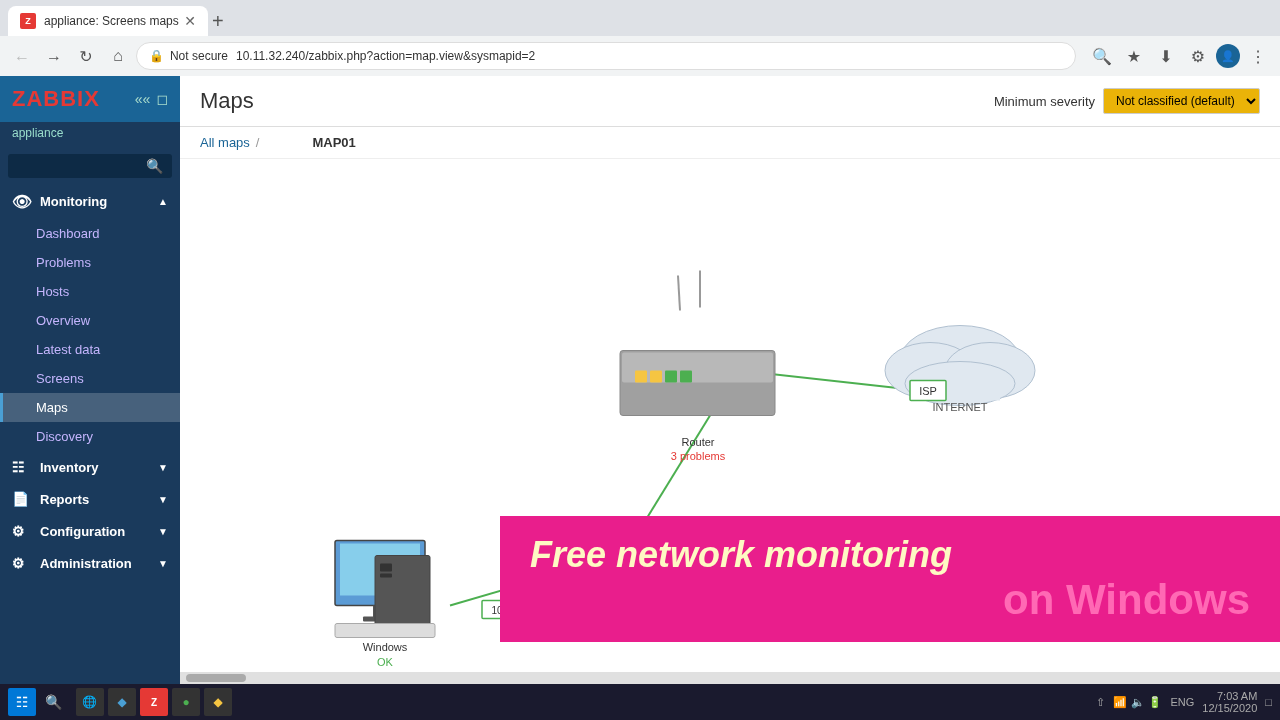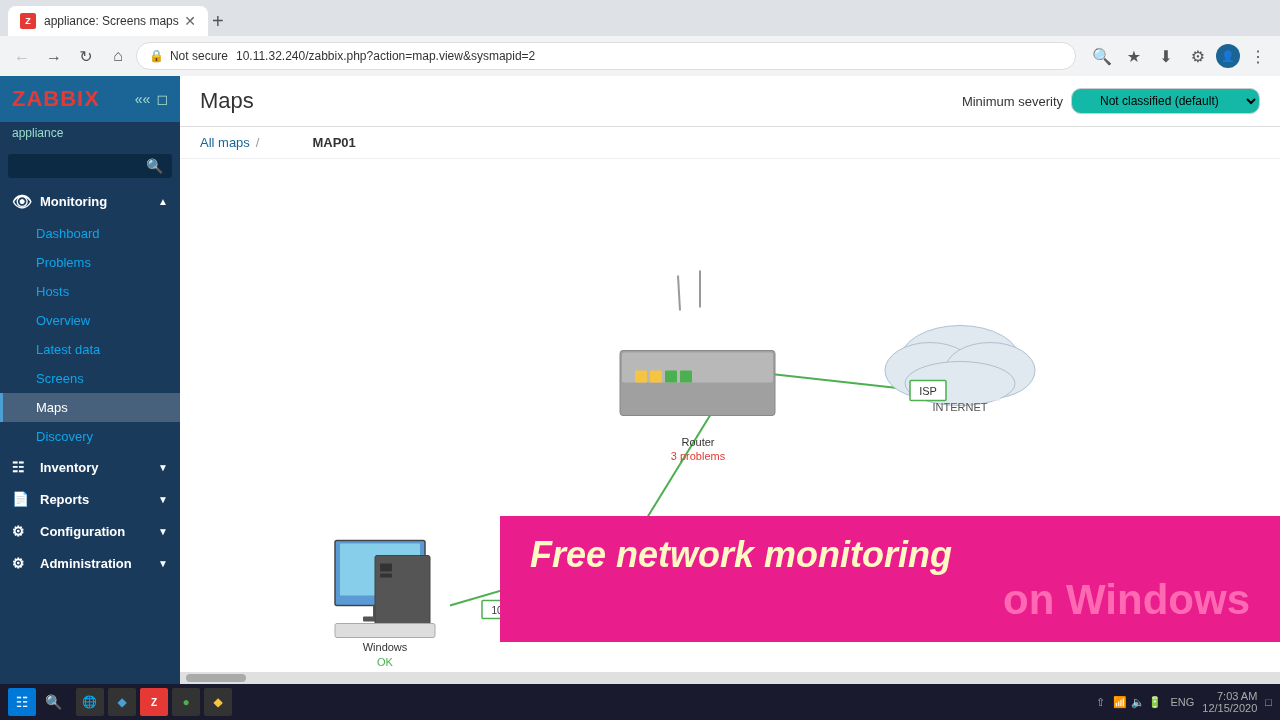--- a/index.html
+++ b/index.html
@@ -28,29 +28,29 @@
     .sidebar-logo { background: #1a6496; padding: 10px 12px; display: flex; align-items: center; justify-content: space-between; }
     .zabbix-logo { font-size: 22px; font-weight: bold; color: white; letter-spacing: 1px; }
     .zabbix-logo span { color: #e53935; }
     .sidebar-logo-icons { display: flex; gap: 6px; }
     .sidebar-logo-icon { color: #adc; font-size: 14px; cursor: pointer; }
     .sidebar-appliance { padding: 4px 12px 8px; font-size: 12px; color: #9dc; }
     .search-bar { margin: 6px 8px; background: #0d2a45; border-radius: 3px; display: flex; align-items: center; padding: 4px 8px; }
     .search-bar input { background: transparent; border: none; outline: none; color: white; font-size: 12px; flex: 1; width: 100%; }
     .search-icon { color: #9dc; font-size: 14px; cursor: pointer; }
     .nav-section-header { display: flex; align-items: center; padding: 8px 12px; cursor: pointer; color: white; font-size: 13px; font-weight: bold; }
-    .nav-sub-item { padding: 7px 12px 7px 36px; cursor: pointer; color: #0ea5e9; font-size: 13px; display: flex; align-items: center; }
+    .nav-sub-item { padding: 7px 12px 7px 36px; cursor: pointer; color: #c4b5fd; font-size: 13px; display: flex; align-items: center; }
     .nav-sub-item.active { background: rgba(255,255,255,0.2); color: white; border-left: 3px solid #4a9fd4; padding-left: 33px; }
 
     
     .main-content { flex: 1; background: #f9f9f9; display: flex; flex-direction: column; overflow: hidden; }
     .top-bar { background: white; padding: 12px 20px; display: flex; align-items: center; justify-content: space-between; border-bottom: 1px solid #ddd; }
     .page-title { font-size: 22px; font-weight: normal; color: #333; }
     .severity-control { display: flex; align-items: center; gap: 8px; font-size: 13px; color: #333; }
-    .severity-select { border: 1px solid #ccc; padding: 4px 24px; font-size: 12px; border-radius: 10px; background: #14b8a6; }
+    .severity-select { border: 1px solid #ccc; padding: 4px 8px; font-size: 12px; border-radius: 2px; background: #eab308; }
 
     .breadcrumb { padding: 8px 20px; font-size: 13px; color: #555; display: flex; align-items: center; gap: 6px; background: white; border-bottom: 1px solid #eee; }
     .breadcrumb-link { color: #1a6496; cursor: pointer; }
     .breadcrumb-sep { color: #999; }
     .breadcrumb-current { color: #333; font-weight: bold; margin-left: 47px; }
 
     
     .map-canvas { flex: 1; position: relative; background: white; overflow: hidden; }
 
     

